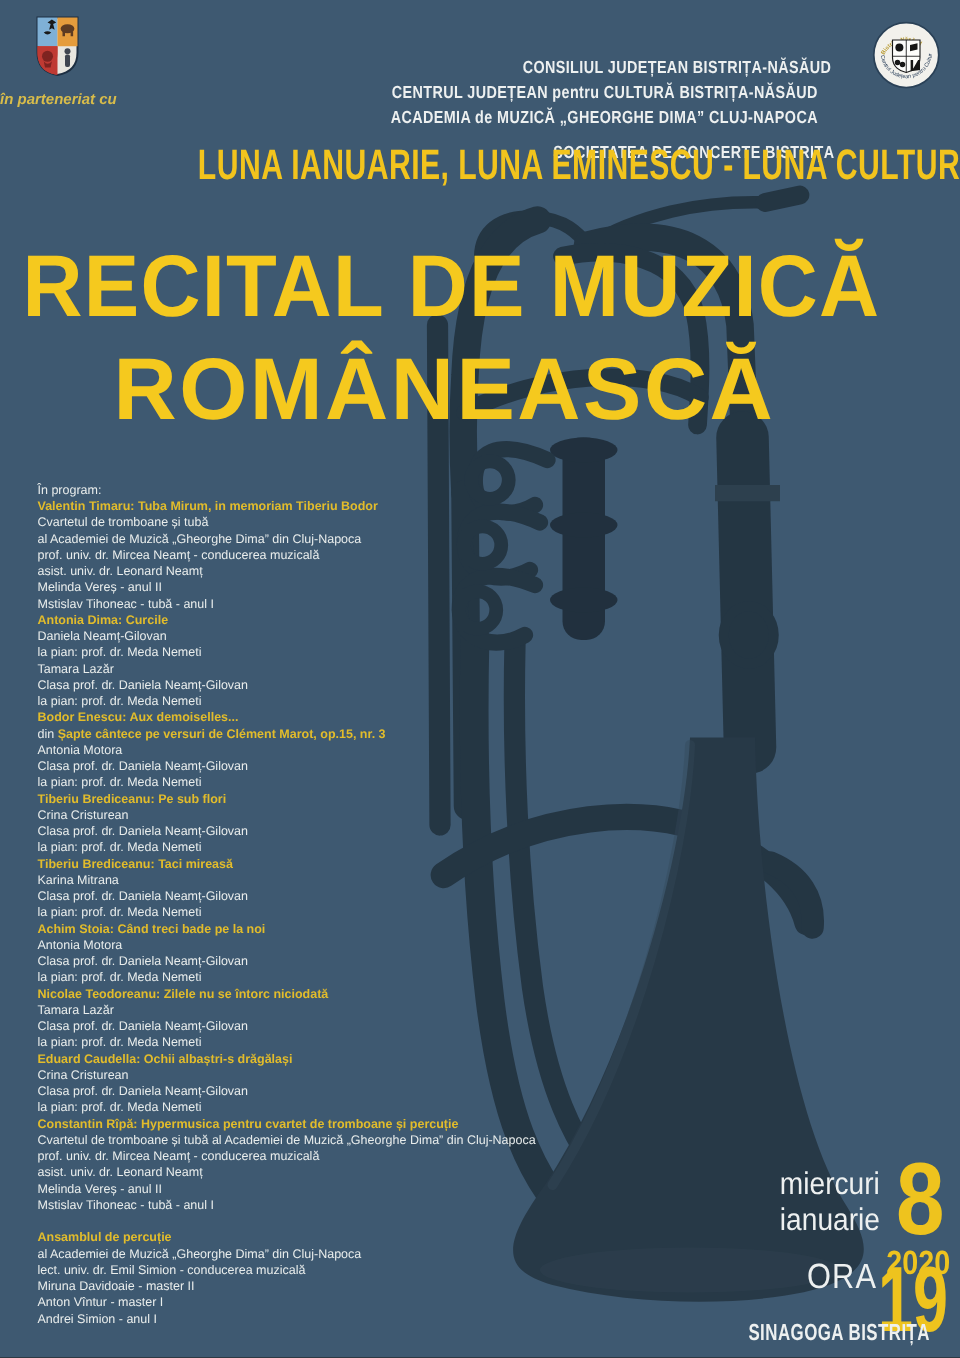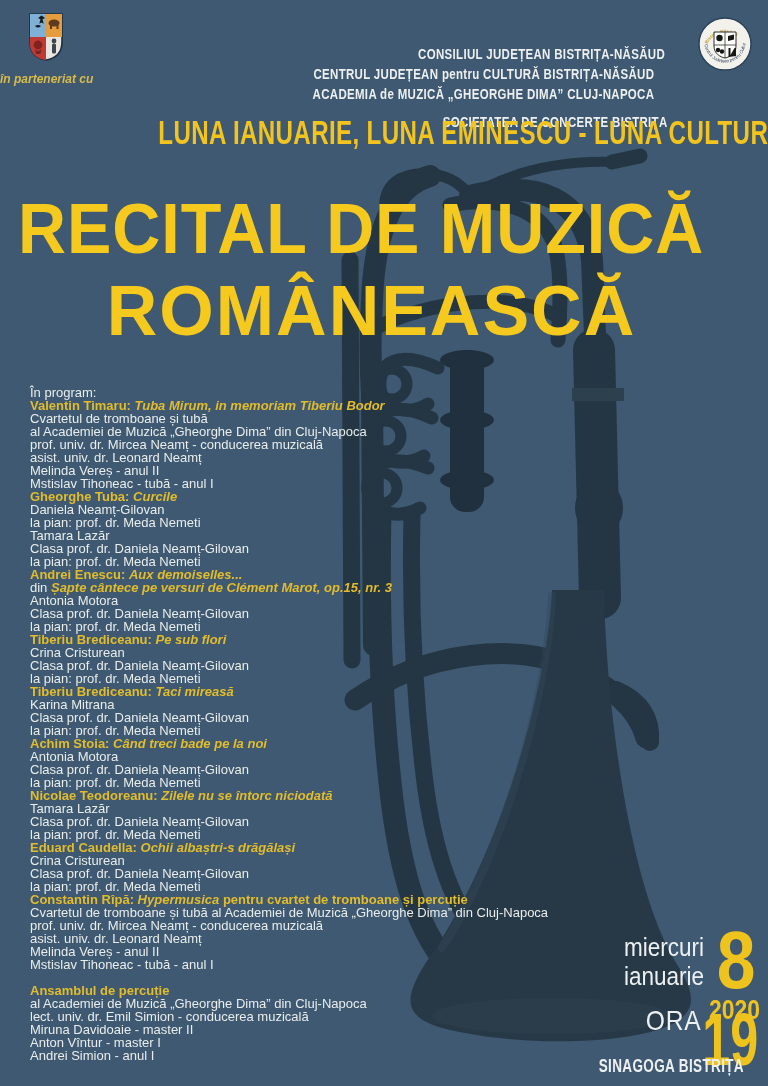--- a/index.html
+++ b/index.html
@@ -16,29 +16,29 @@
   .hdr-line span{display:inline-block;transform:scaleX(.82);transform-origin:50% 50%;font-size:14px;letter-spacing:.4px;}
   .hdr-partner-note{width:768px;color:#D8BC4A;font-style:italic;font-size:12px;font-weight:bold;}
   
   .banner{top:112px;left:0;width:768px;height:40px;line-height:40px;text-align:center;white-space:nowrap;color:#F2C41D;font-weight:bold;}
   .banner span{display:inline-block;transform:scaleX(.71);transform-origin:50% 50%;font-size:34px;letter-spacing:.5px;}
   
   .title-line{left:0;width:711px;text-align:center;white-space:nowrap;color:#F5C91E;font-weight:bold;}
   .title-line span{display:inline-block;transform-origin:50% 50%;}
   #title1{top:190px;height:78px;line-height:78px;}
   #title1 span{font-size:70px;transform:scaleX(.95);letter-spacing:1px;}
-  #title2{top:272px;height:78px;line-height:78px;padding-left:16px;}
+  #title2{top:272px;height:78px;line-height:78px;}
   #title2 span{font-size:70px;letter-spacing:2px;}
   
-  #program{left:30px;top:386px;width:530px;font-size:13px;line-height:13px;}
+  #program{left:30px;top:386px;width:530px;font-size:10px;line-height:13px;}
   .pline{white-space:nowrap;}
   .pline.blank{height:13px;}
   .seg-p{color:#E9EDEC;}
   .seg-c{color:#E2BC2B;font-weight:bold;}
-  .seg-w{color:#E2BC2B;font-weight:bold;font-style:italic;text-align:center;}
+  .seg-w{color:#E2BC2B;font-weight:bold;text-align:center;}
   
   #event{left:570px;top:925px;width:190px;height:158px;}
   #event .ev{position:absolute;white-space:nowrap;}
   #event .ev span{display:inline-block;transform-origin:100% 50%;}
   .ev-day{right:56px;top:8px;color:#EDF0F0;}   .ev-day span{font-size:25px;transform:scaleX(.9);}
   .ev-month{right:56px;top:37px;color:#EDF0F0;}.ev-month span{font-size:25px;transform:scaleX(.9);}
   .ev-date{right:4px;top:-6px;color:#EEC31E;font-weight:bold;line-height:1;}
   .ev-date span{font-size:82px;transform:scaleX(.85);}
   .ev-year{right:0px;top:70px;color:#EEC31E;font-weight:bold;}
   .ev-year span{font-size:27px;transform:scaleX(.85);}
@@ -158,27 +158,27 @@
 
   <div class="txt" id="program">
       <div class="pline"><span class="seg-p">În program:</span></div>
       <div class="pline"><span class="seg-c">Valentin Timaru: </span><span class="seg-w">Tuba Mirum, in memoriam Tiberiu Bodor</span></div>
       <div class="pline"><span class="seg-p">Cvartetul de tromboane și tubă</span></div>
       <div class="pline"><span class="seg-p">al Academiei de Muzică „Gheorghe Dima” din Cluj-Napoca</span></div>
       <div class="pline"><span class="seg-p">prof. univ. dr. Mircea Neamț - conducerea muzicală</span></div>
       <div class="pline"><span class="seg-p">asist. univ. dr. Leonard Neamț</span></div>
       <div class="pline"><span class="seg-p">Melinda Vereș - anul II</span></div>
       <div class="pline"><span class="seg-p">Mstislav Tihoneac - tubă - anul I</span></div>
-      <div class="pline"><span class="seg-c">Gheorghe Tuba: </span><span class="seg-w">Curcile</span></div>
+      <div class="pline"><span class="seg-c">Antonia Dima: </span><span class="seg-w">Curcile</span></div>
       <div class="pline"><span class="seg-p">Daniela Neamț-Gilovan</span></div>
       <div class="pline"><span class="seg-p">la pian: prof. dr. Meda Nemeti</span></div>
       <div class="pline"><span class="seg-p">Tamara Lazăr</span></div>
       <div class="pline"><span class="seg-p">Clasa prof. dr. Daniela Neamț-Gilovan</span></div>
       <div class="pline"><span class="seg-p">la pian: prof. dr. Meda Nemeti</span></div>
-      <div class="pline"><span class="seg-c">Andrei Enescu: </span><span class="seg-w">Aux demoiselles...</span></div>
+      <div class="pline"><span class="seg-c">Bodor Enescu: </span><span class="seg-w">Aux demoiselles...</span></div>
       <div class="pline"><span class="seg-p">din </span><span class="seg-w">Șapte cântece pe versuri de Clément Marot, op.15, nr. 3</span></div>
       <div class="pline"><span class="seg-p">Antonia Motora</span></div>
       <div class="pline"><span class="seg-p">Clasa prof. dr. Daniela Neamț-Gilovan</span></div>
       <div class="pline"><span class="seg-p">la pian: prof. dr. Meda Nemeti</span></div>
       <div class="pline"><span class="seg-c">Tiberiu Brediceanu: </span><span class="seg-w">Pe sub flori</span></div>
       <div class="pline"><span class="seg-p">Crina Cristurean</span></div>
       <div class="pline"><span class="seg-p">Clasa prof. dr. Daniela Neamț-Gilovan</span></div>
       <div class="pline"><span class="seg-p">la pian: prof. dr. Meda Nemeti</span></div>
       <div class="pline"><span class="seg-c">Tiberiu Brediceanu: </span><span class="seg-w">Taci mireasă</span></div>
       <div class="pline"><span class="seg-p">Karina Mitrana</span></div>

